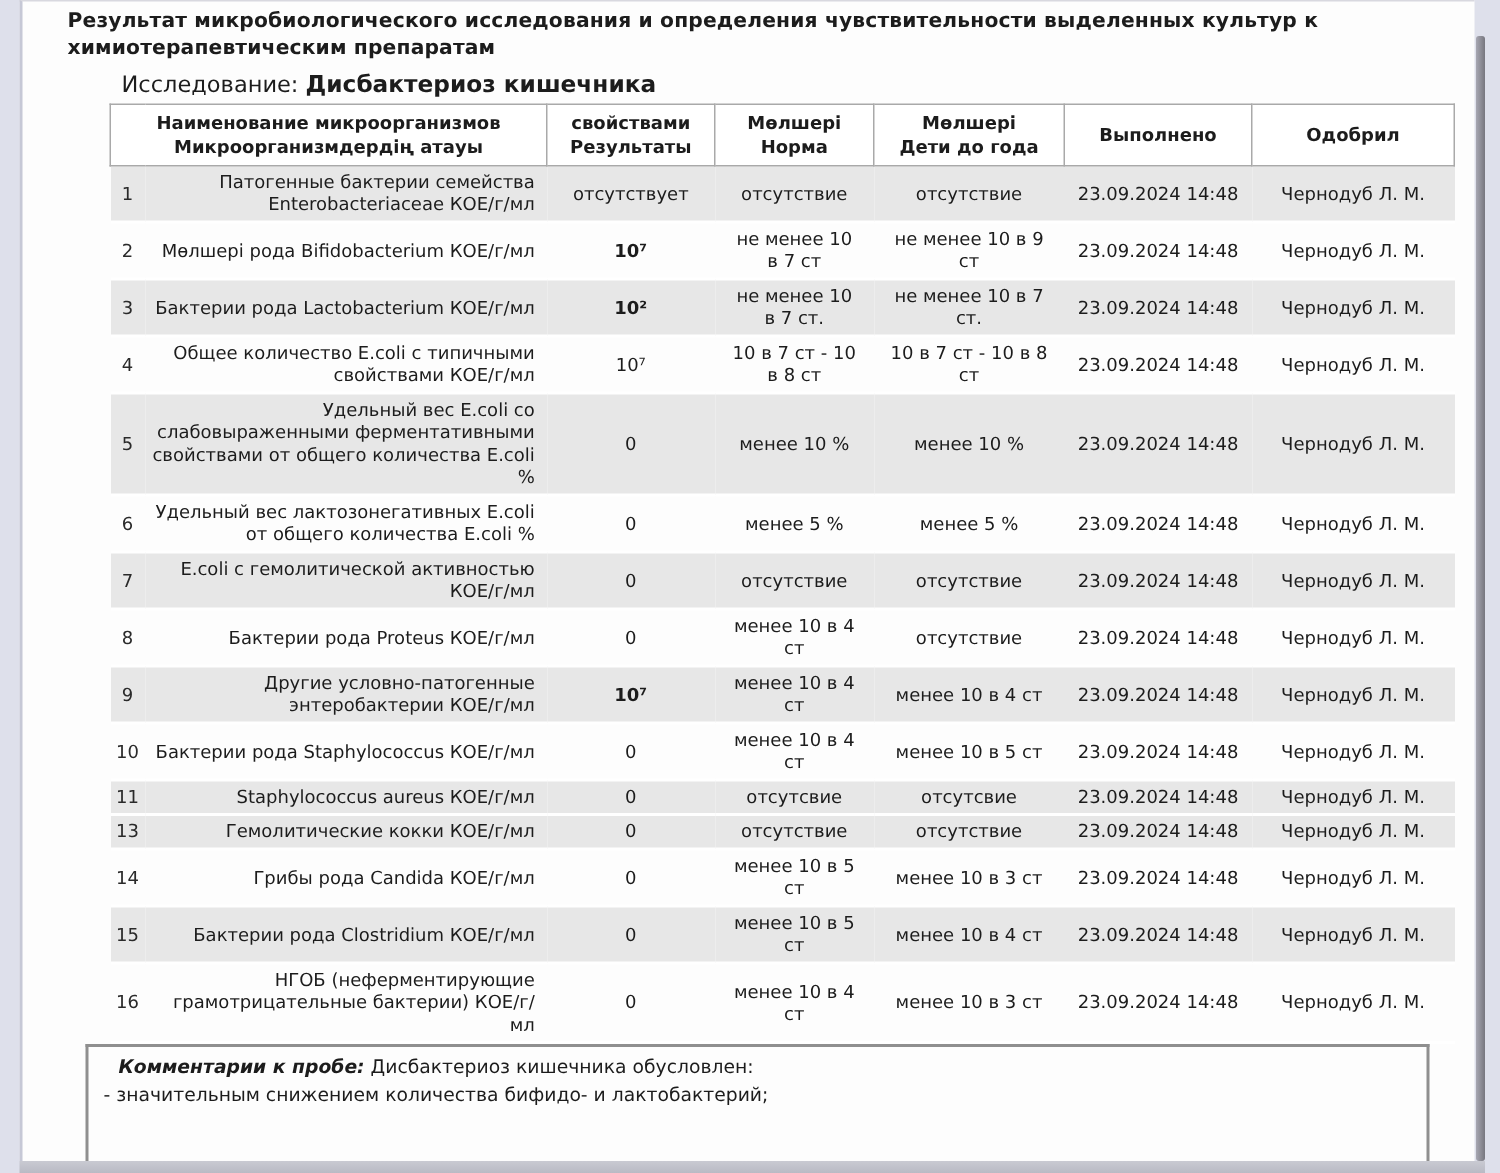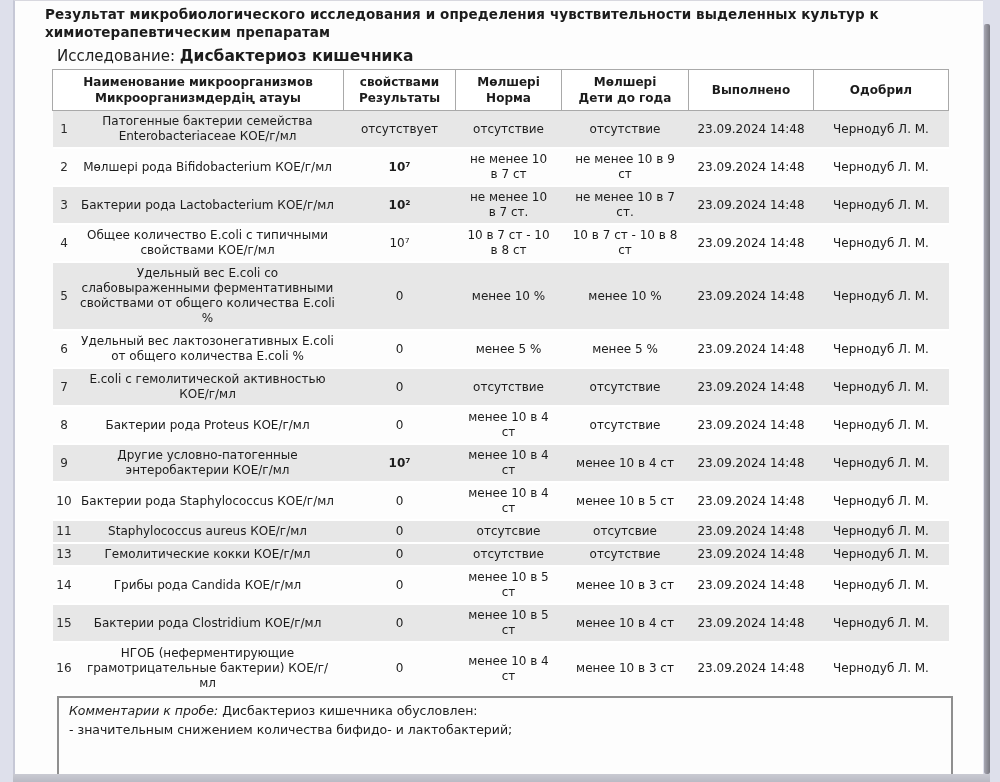--- a/index.html
+++ b/index.html
@@ -29,26 +29,26 @@
   }
   .doc-title {
     padding:5px 30px 0 30px;
     text-align:left;
     font-size:13.5px;
     font-weight:bold;
     line-height:1.3;
     letter-spacing:.1px;
   }
   .study-line {
-    margin:6px 0 4px 42px;
+    margin:6px 0 4px 66px;
     font-size:15px;
   }
   .study-line .study-value { font-weight:bold; font-size:15.5px; }
   table.results {
-    margin-left:37px;
+    margin-left:58px;
     width:896px;
     table-layout:fixed;
     border-collapse:collapse;
     font-size:12px;
   }
   table.results thead th {
     border:1px solid #a9a9a9;
     background:#fff;
     font-weight:bold;
     font-size:12px;
@@ -59,34 +59,34 @@
   }
   table.results tbody td {
     padding:3px 6px;
     line-height:1.25;
     text-align:center;
     vertical-align:middle;
     border-bottom:2px solid #fff;
   }
   table.results tbody tr.shaded td { background:#e7e7e7; }
   table.results td.c-num  { text-align:center; padding:3px 2px; color:#2a2a2a; }
-  table.results td.c-name { text-align:center; padding:3px 8px 3px 4px; }
+  table.results td.c-name { text-align:right; padding:3px 8px 3px 4px; }
   table.results td.c-norm, table.results td.c-children { padding:3px 10px; }
   table.results td.c-result.bold { font-weight:bold; }
   .comments-box {
     margin-left:42px;
     width:896px;
     min-height:136px;
     border:2px solid #8f8f8f;
     border-bottom:none;
     padding:4px 10px 2px 10px;
     font-size:12.5px;
     line-height:1.5;
   }
-  .comments-label { font-weight:normal; font-style:italic; }
+  .comments-label { font-weight:bold; font-style:italic;margin-left:10px; }
 </style>
 </head>
 <body>
 
 <div class="frame">
   <div class="page">
 
     <div class="doc-title">
       <div>Результат микробиологического исследования и определения чувствительности  выделенных культур к</div>
       <div>химиотерапевтическим препаратам</div>

